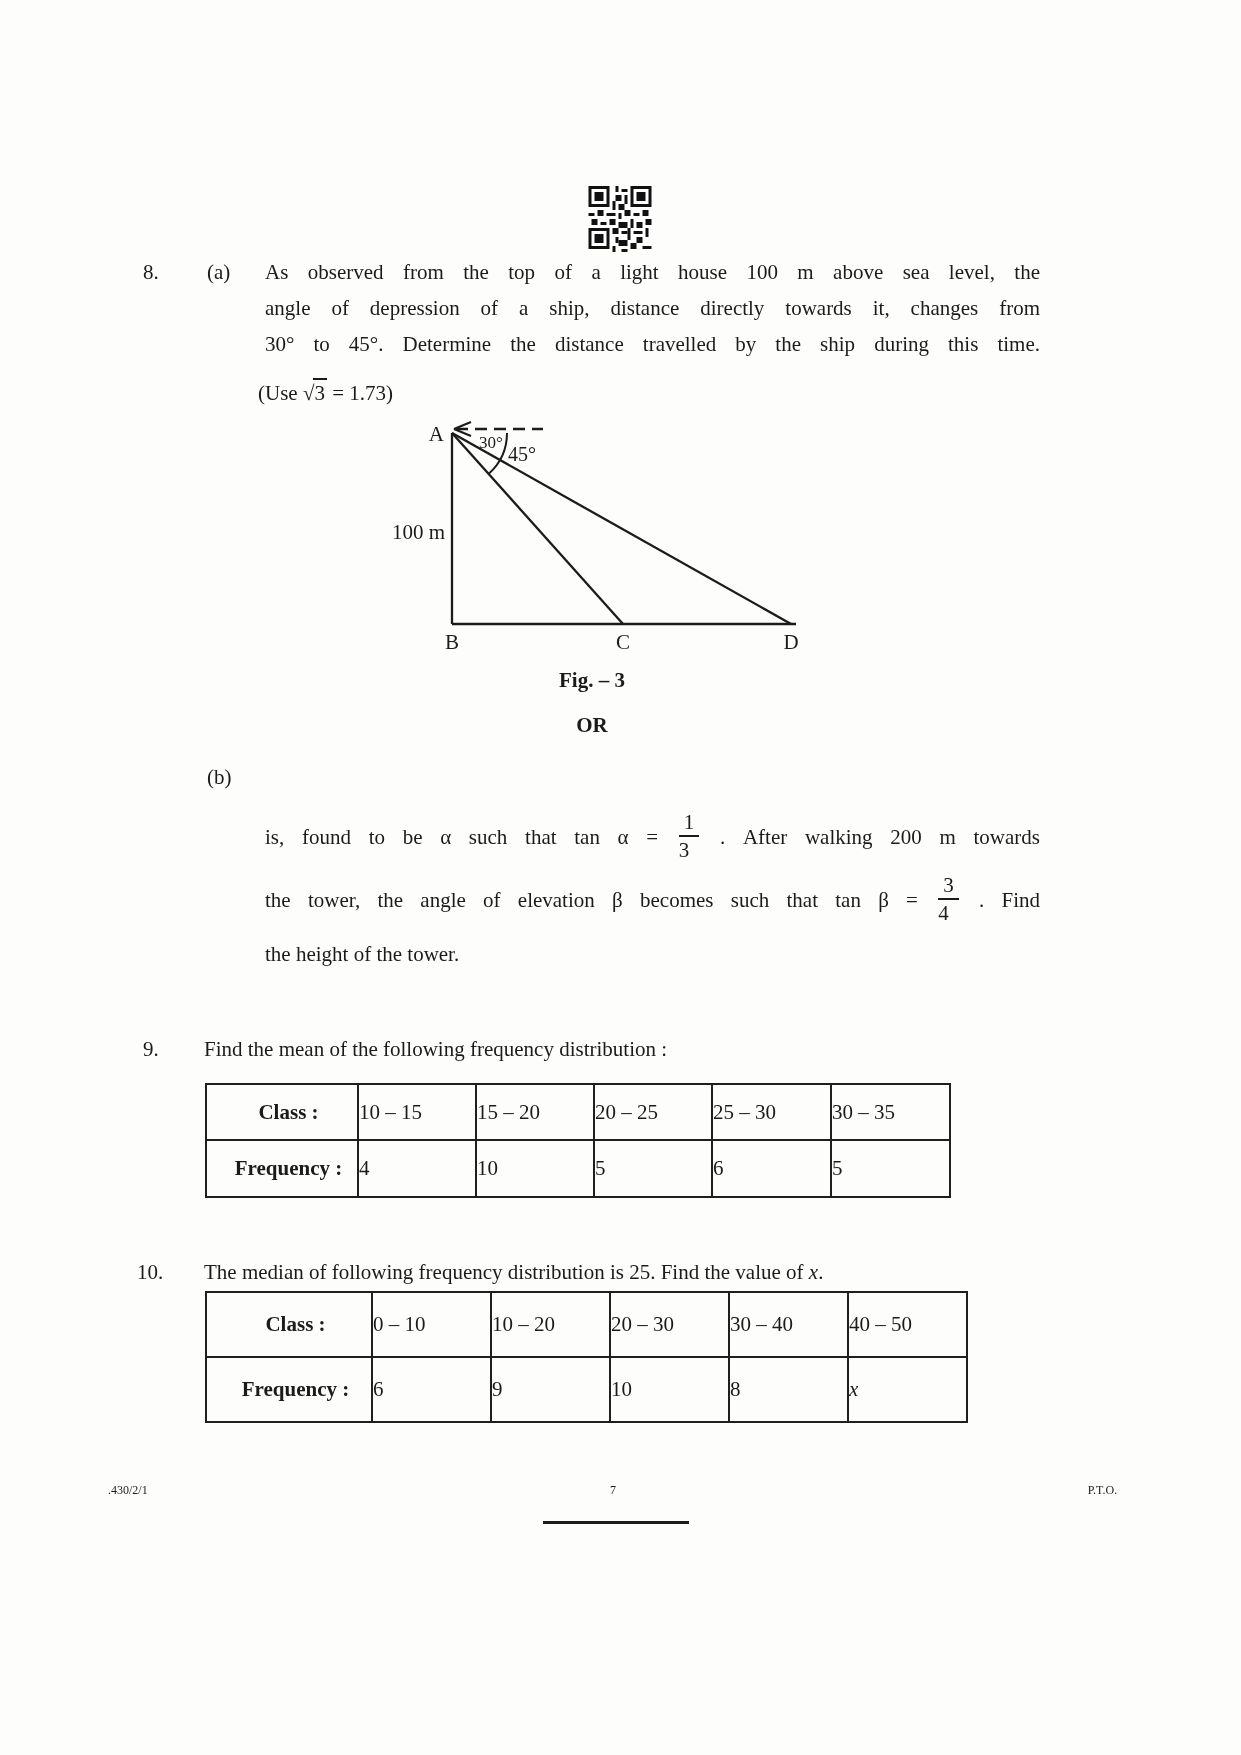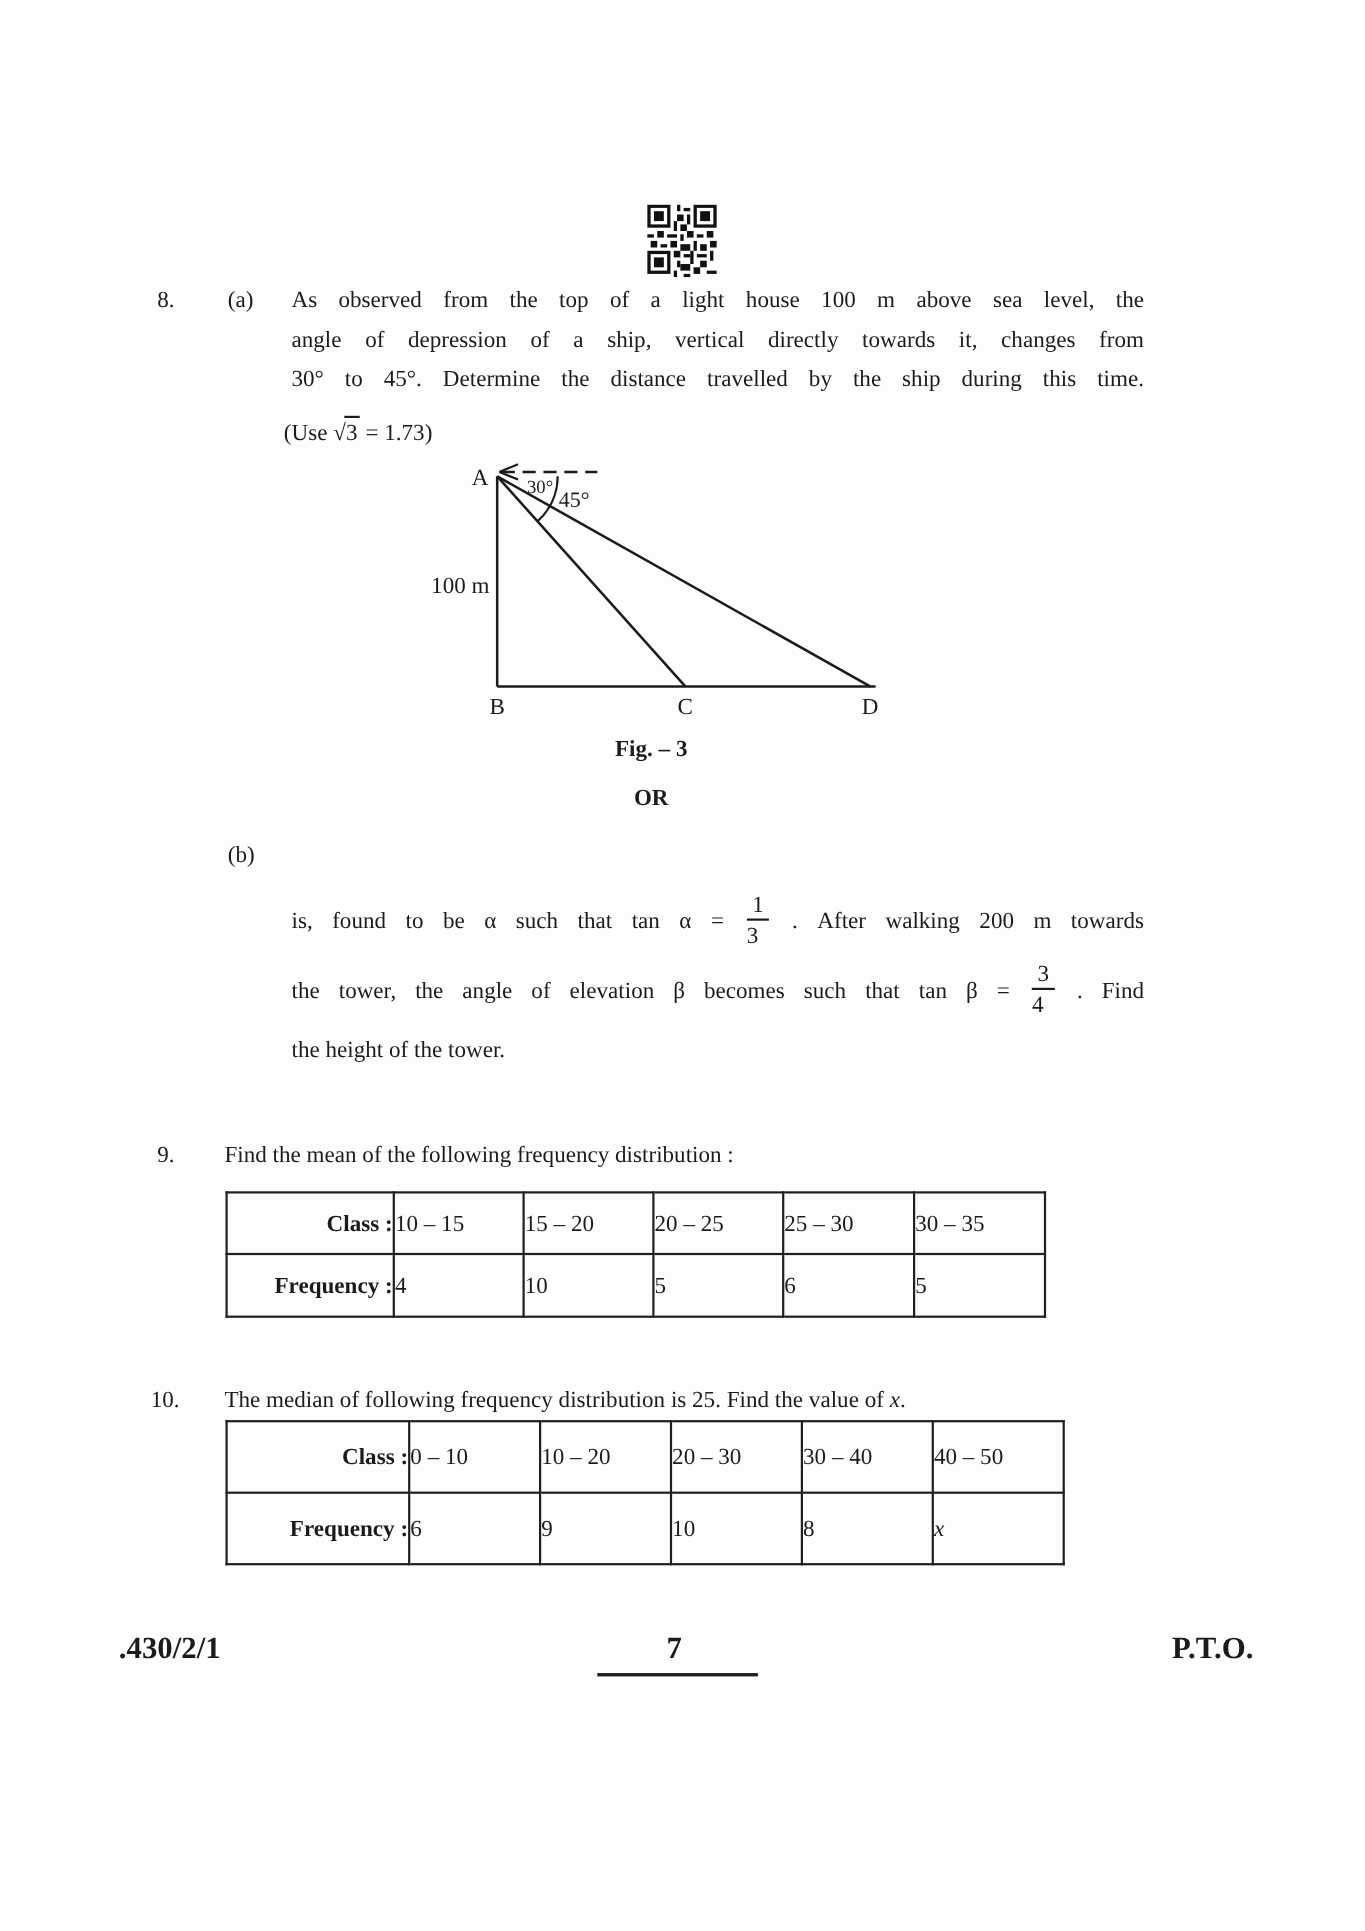--- a/index.html
+++ b/index.html
@@ -27,23 +27,23 @@
   .frac .den { display:block; padding-top:2px; }
   .radicand { border-top:2px solid #1b1b1b; padding:1px 2px 0 1px; }
   .sqrt-sign { letter-spacing:-1px; }
   table.freq {
     position:absolute; border-collapse:collapse; table-layout:fixed;
     font-size:21px; color:#1b1b1b;
   }
   table.freq td {
     border:2px solid #1f1f1f; text-align:left; padding:0;
   }
-  table.freq td.rowhead { text-align:right; padding-left:13px; font-weight:bold; }
+  table.freq td.rowhead { text-align:center; padding-left:13px; font-weight:bold; }
   .caption { position:absolute; font-weight:bold; }
-  .footer { position:absolute; font-weight:bold; font-size:28px; }
+  .footer { position:absolute; font-weight:normal; font-size:12px; }
   .rule { position:absolute; background:#1b1b1b; }
   svg text { font-family:"Liberation Serif","DejaVu Serif",serif; fill:#1b1b1b; }
 </style>
 </head>
 <body>
 
 <div class="page">
 
   <svg class="abs" style="left:588px;top:186px" width="64" height="66" viewBox="0 0 21 22">
     <rect x="0" y="0" width="21" height="22" fill="#fff"></rect>
@@ -88,21 +88,21 @@
       <rect x="16" y="17" width="2" height="2"></rect>
         <rect x="18" y="20" width="3" height="1"></rect>
         <rect x="8" y="20" width="1" height="2"></rect>
         <rect x="11" y="21" width="2" height="1"></rect>
     </g>
   </svg>
 
   <div class="qnum" style="left:143px;top:258px">8.</div>
   <div class="sublabel" style="left:207px;top:258px">(a)</div>
   <div class="jline" style="top:258px">As observed from the top of a light house 100 m above sea level, the</div>
-  <div class="jline" style="top:294px">angle of depression of a ship, vertical directly towards it, changes from</div>
+  <div class="jline" style="top:294px">angle of depression of a ship, distance directly towards it, changes from</div>
   <div class="jline" style="top:330px">30° to 45°. Determine the distance travelled by the ship during this time.</div>
 
   <div class="abs" style="left:258px;top:378px;line-height:30px">
     <span>(Use </span><span class="sqrt-sign">√</span><span class="radicand">3</span><span> = 1.73)</span>
   </div>
 
   <svg class="abs" style="left:330px;top:368px" width="480" height="290" viewBox="0 0 480 290">
     <g stroke="#1b1b1b" stroke-width="2.3" fill="none">
       <line x1="122" y1="65" x2="122" y2="256"></line>
       <line x1="122" y1="256" x2="466" y2="256"></line>

